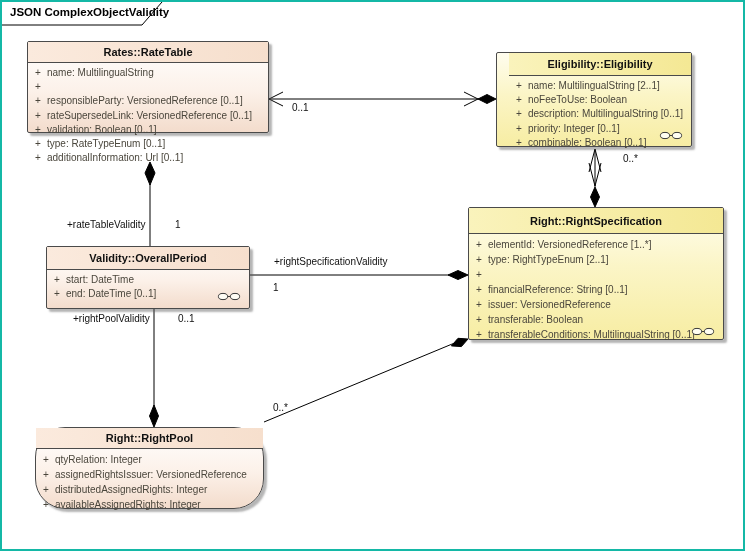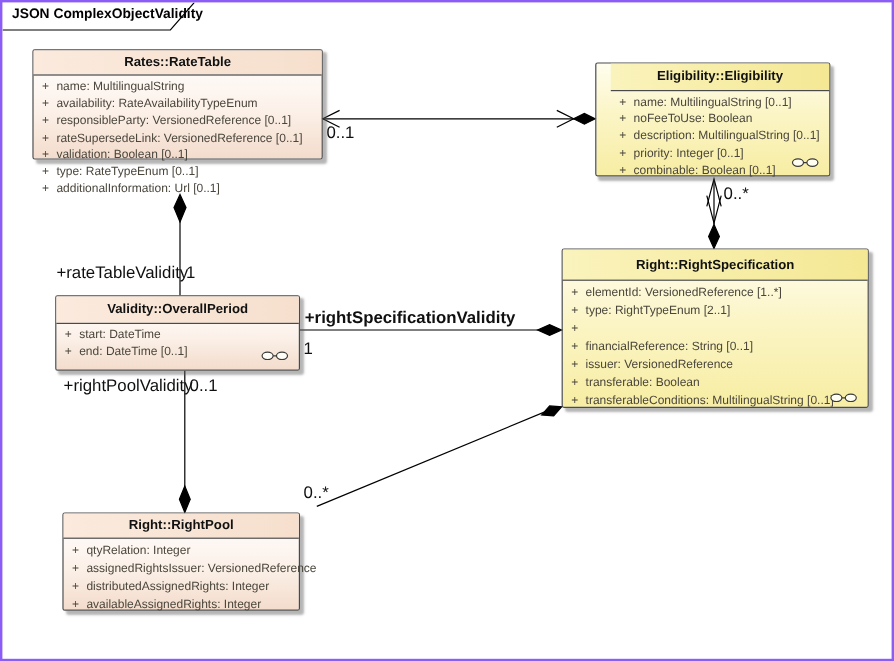--- a/index.html
+++ b/index.html
@@ -1,18 +1,18 @@
 <!DOCTYPE html>
 <html><head>
 <meta charset="utf-8">
 <style>
   html,body{margin:0;padding:0;background:#e8e8e8;}
   .canvas{
     position:relative;width:745px;height:551px;background:#ffffff;
-    border:2px solid #8b5cf6;box-sizing:border-box;overflow:hidden;
+    border:2px solid #14b8a6;box-sizing:border-box;overflow:hidden;
     font-family:"Liberation Sans",sans-serif;
   }
   svg.wires{position:absolute;left:0;top:0;width:745px;height:551px;z-index:1;}
   svg.wires line,svg.wires path{stroke:#000;stroke-width:1;fill:none;}
   svg.wires polygon{fill:#000;stroke:#000;}
   .frame-tab-label{
     position:absolute;left:8px;top:4px;z-index:3;
     font-size:11.5px;font-weight:bold;color:#000;
   }
   .uml-class{
@@ -26,21 +26,21 @@
     border-bottom:1px solid #4a4a4a;
   }
   .uml-class .body{position:relative;box-sizing:border-box;padding-top:3px;}
   .attr{display:flex;font-size:10px;color:#4a463c;line-height:14.2px;white-space:nowrap;}
   .attr .vis{width:19px;padding-left:7px;box-sizing:border-box;flex:none;}
   .rows15 .attr{line-height:15px;}
   .peach{background:linear-gradient(to bottom,#ffffff 0%,#fcf1e9 55%,#f3dccc 100%);}
   .peach .hdr{background:linear-gradient(to right,#fbeadd,#f6dfcd);}
   .yellow{background:linear-gradient(to bottom,#fffdee 0%,#fbf5c6 45%,#f7eda3 100%);}
   .yellow .hdr{background:linear-gradient(to right,#faf3bc,#f4e894);}
-  .lbl{position:absolute;z-index:2;font-size:14px;color:#101010;white-space:nowrap;}
+  .lbl{position:absolute;z-index:2;font-size:10px;color:#101010;white-space:nowrap;margin-left:20px;}
   .glasses{position:absolute;z-index:3;}
 </style>
 </head>
 <body>
 
 <div class="canvas">
 
   <svg class="wires">
 
     <path d="M0,23 L140,23 L160,0"></path>
@@ -84,21 +84,20 @@
 
   <div class="uml-class peach" style="left:25px;top:39px;width:242px;height:92px;">
     <div class="hdr" style="height:21px;">Rates::RateTable</div>
     <div class="body">
       <div class="attr">
           <span class="vis">+</span>
           <span>name: MultilingualString</span>
         </div>
       <div class="attr">
           <span class="vis">+</span>
-          <span>availability: RateAvailabilityTypeEnum</span>
         </div>
       <div class="attr">
           <span class="vis">+</span>
           <span>responsibleParty: VersionedReference [0..1]</span>
         </div>
       <div class="attr">
           <span class="vis">+</span>
           <span>rateSupersedeLink: VersionedReference [0..1]</span>
         </div>
       <div class="attr">
@@ -114,21 +113,21 @@
           <span>additionalInformation: Url [0..1]</span>
         </div>
     </div>
   </div>
 
   <div class="uml-class yellow" style="left:494px;top:50px;width:196px;height:95px;padding-left:12px;">
     <div class="hdr" style="height:23px;">Eligibility::Eligibility</div>
     <div class="body">
       <div class="attr">
           <span class="vis">+</span>
-          <span>name: MultilingualString [0..1]</span>
+          <span>name: MultilingualString [2..1]</span>
         </div>
       <div class="attr">
           <span class="vis">+</span>
           <span>noFeeToUse: Boolean</span>
         </div>
       <div class="attr">
           <span class="vis">+</span>
           <span>description: MultilingualString [0..1]</span>
         </div>
       <div class="attr">
@@ -197,21 +196,21 @@
           <span>end: DateTime [0..1]</span>
         </div>
     </div>
     <svg class="glasses" style="right:8px;bottom:7px;" width="24" height="9">
       <ellipse cx="6" cy="4.5" rx="4.6" ry="3.1" fill="#fffdf5" stroke="#3a3a3a"></ellipse>
       <ellipse cx="18" cy="4.5" rx="4.6" ry="3.1" fill="#fffdf5" stroke="#3a3a3a"></ellipse>
       <line x1="10.6" y1="4.5" x2="13.4" y2="4.5" stroke="#3a3a3a"></line>
     </svg>
   </div>
 
-  <div class="uml-class peach rows15" style="left:50px;top:425px;width:198px;height:82px;">
+  <div class="uml-class peach rows15" style="left:33px;top:425px;width:229px;height:82px;border-radius:30px;">
     <div class="hdr" style="height:21px;">Right::RightPool</div>
     <div class="body">
       <div class="attr">
           <span class="vis">+</span>
           <span>qtyRelation: Integer</span>
         </div>
       <div class="attr">
           <span class="vis">+</span>
           <span>assignedRightsIssuer: VersionedReference</span>
         </div>
@@ -223,19 +222,19 @@
           <span class="vis">+</span>
           <span>availableAssignedRights: Integer</span>
         </div>
     </div>
   </div>
 
   <div class="lbl" style="left:270px;top:100px;">0..1</div>
   <div class="lbl" style="left:601px;top:151px;">0..*</div>
   <div class="lbl" style="left:45px;top:217px;">+rateTableValidity</div>
   <div class="lbl" style="left:153px;top:217px;">1</div>
-  <div class="lbl" style="left:252px;top:254px;font-weight:bold;">+rightSpecificationValidity</div>
+  <div class="lbl" style="left:252px;top:254px;">+rightSpecificationValidity</div>
   <div class="lbl" style="left:251px;top:280px;">1</div>
   <div class="lbl" style="left:51px;top:311px;">+rightPoolValidity</div>
   <div class="lbl" style="left:156px;top:311px;">0..1</div>
   <div class="lbl" style="left:251px;top:400px;">0..*</div>
 
 </div>
 
 </body></html>

